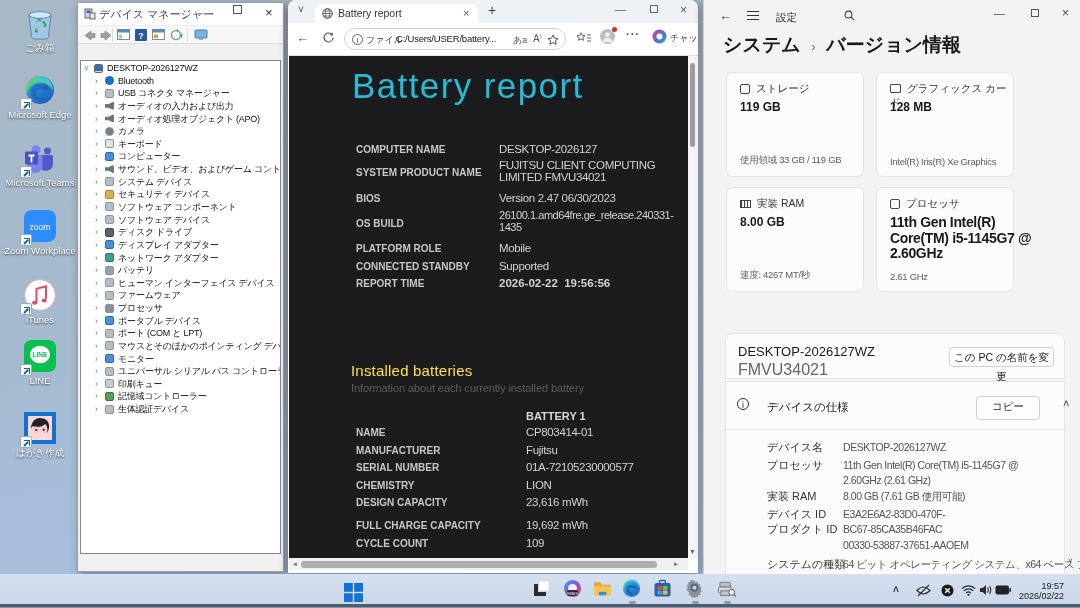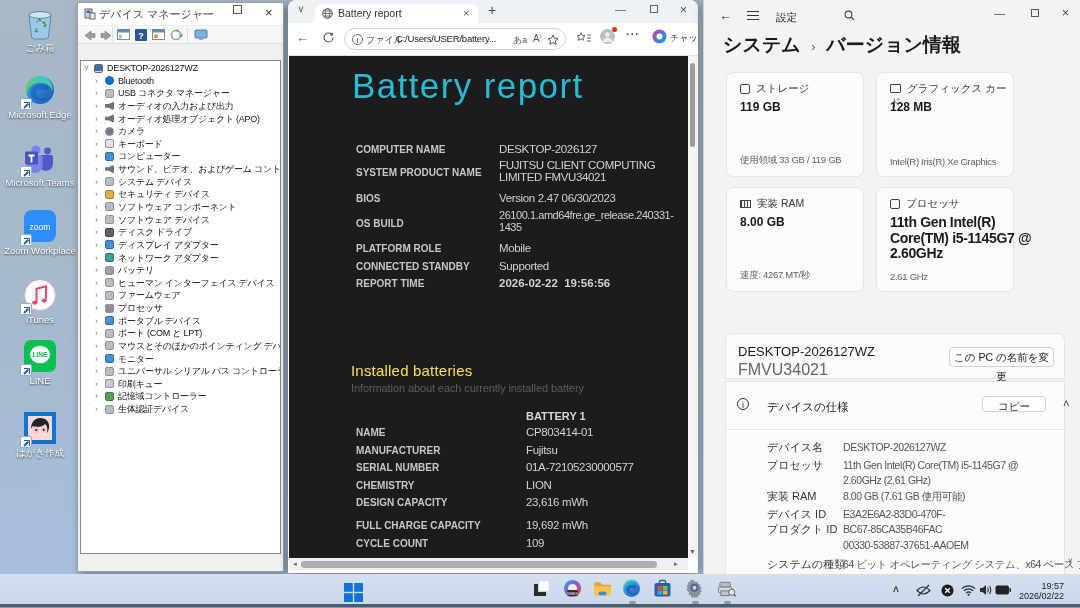--- a/index.html
+++ b/index.html
@@ -360,21 +360,21 @@
  </div>
 
  <div class="card" style="left:21px;top:333px;width:340px;height:46px;border-radius:7px 7px 0 0">
   <div class="abs" style="left:12px;top:10px;font-size:13px;color:#1a1a1a">DESKTOP-2026127WZ</div>
   <div class="abs" style="left:12px;top:27px;font-size:16px;color:#666">FMVU34021</div>
   <div class="btn" style="left:223px;top:13px;width:105px;height:20px;line-height:19px">この PC の名前を変更</div>
  </div>
  <div class="card" style="left:21px;top:381px;width:340px;height:231px;border-radius:0 0 0 0">
   <div class="abs" style="left:11px;top:16px;width:12px;height:12px;border:1px solid #333;border-radius:7px;font-size:9px;color:#333;text-align:center;line-height:12px">i</div>
   <div class="abs" style="left:41px;top:18px;font-size:11.5px;color:#1a1a1a">デバイスの仕様</div>
-  <div class="btn" style="left:256px;top:14px;width:64px;height:16px;line-height:19px">コピー</div>
+  <div class="btn" style="left:250px;top:14px;width:64px;height:24px;line-height:19px">コピー</div>
   <span class="abs" style="left:337px;top:15px;font-size:11px;color:#333">˄</span>
   <div class="abs" style="left:0;top:47px;width:340px;height:1px;background:#e6e6e6"></div>
   <div class="srow" style="left:41px;top:58px">デバイス名</div>
       <div class="sval" style="left:117px;top:58px">DESKTOP-2026127WZ</div>
   <div class="srow" style="left:41px;top:76px">プロセッサ</div>
       <div class="sval" style="left:117px;top:76px">11th Gen Intel(R) Core(TM) i5-1145G7 @<br>2.60GHz (2.61 GHz)</div>
   <div class="srow" style="left:41px;top:107px">実装 RAM</div>
       <div class="sval" style="left:117px;top:107px">8.00 GB (7.61 GB 使用可能)</div>
   <div class="srow" style="left:41px;top:125px">デバイス ID</div>
       <div class="sval" style="left:117px;top:125px">E3A2E6A2-83D0-470F-<br>BC67-85CA35B46FAC</div>

